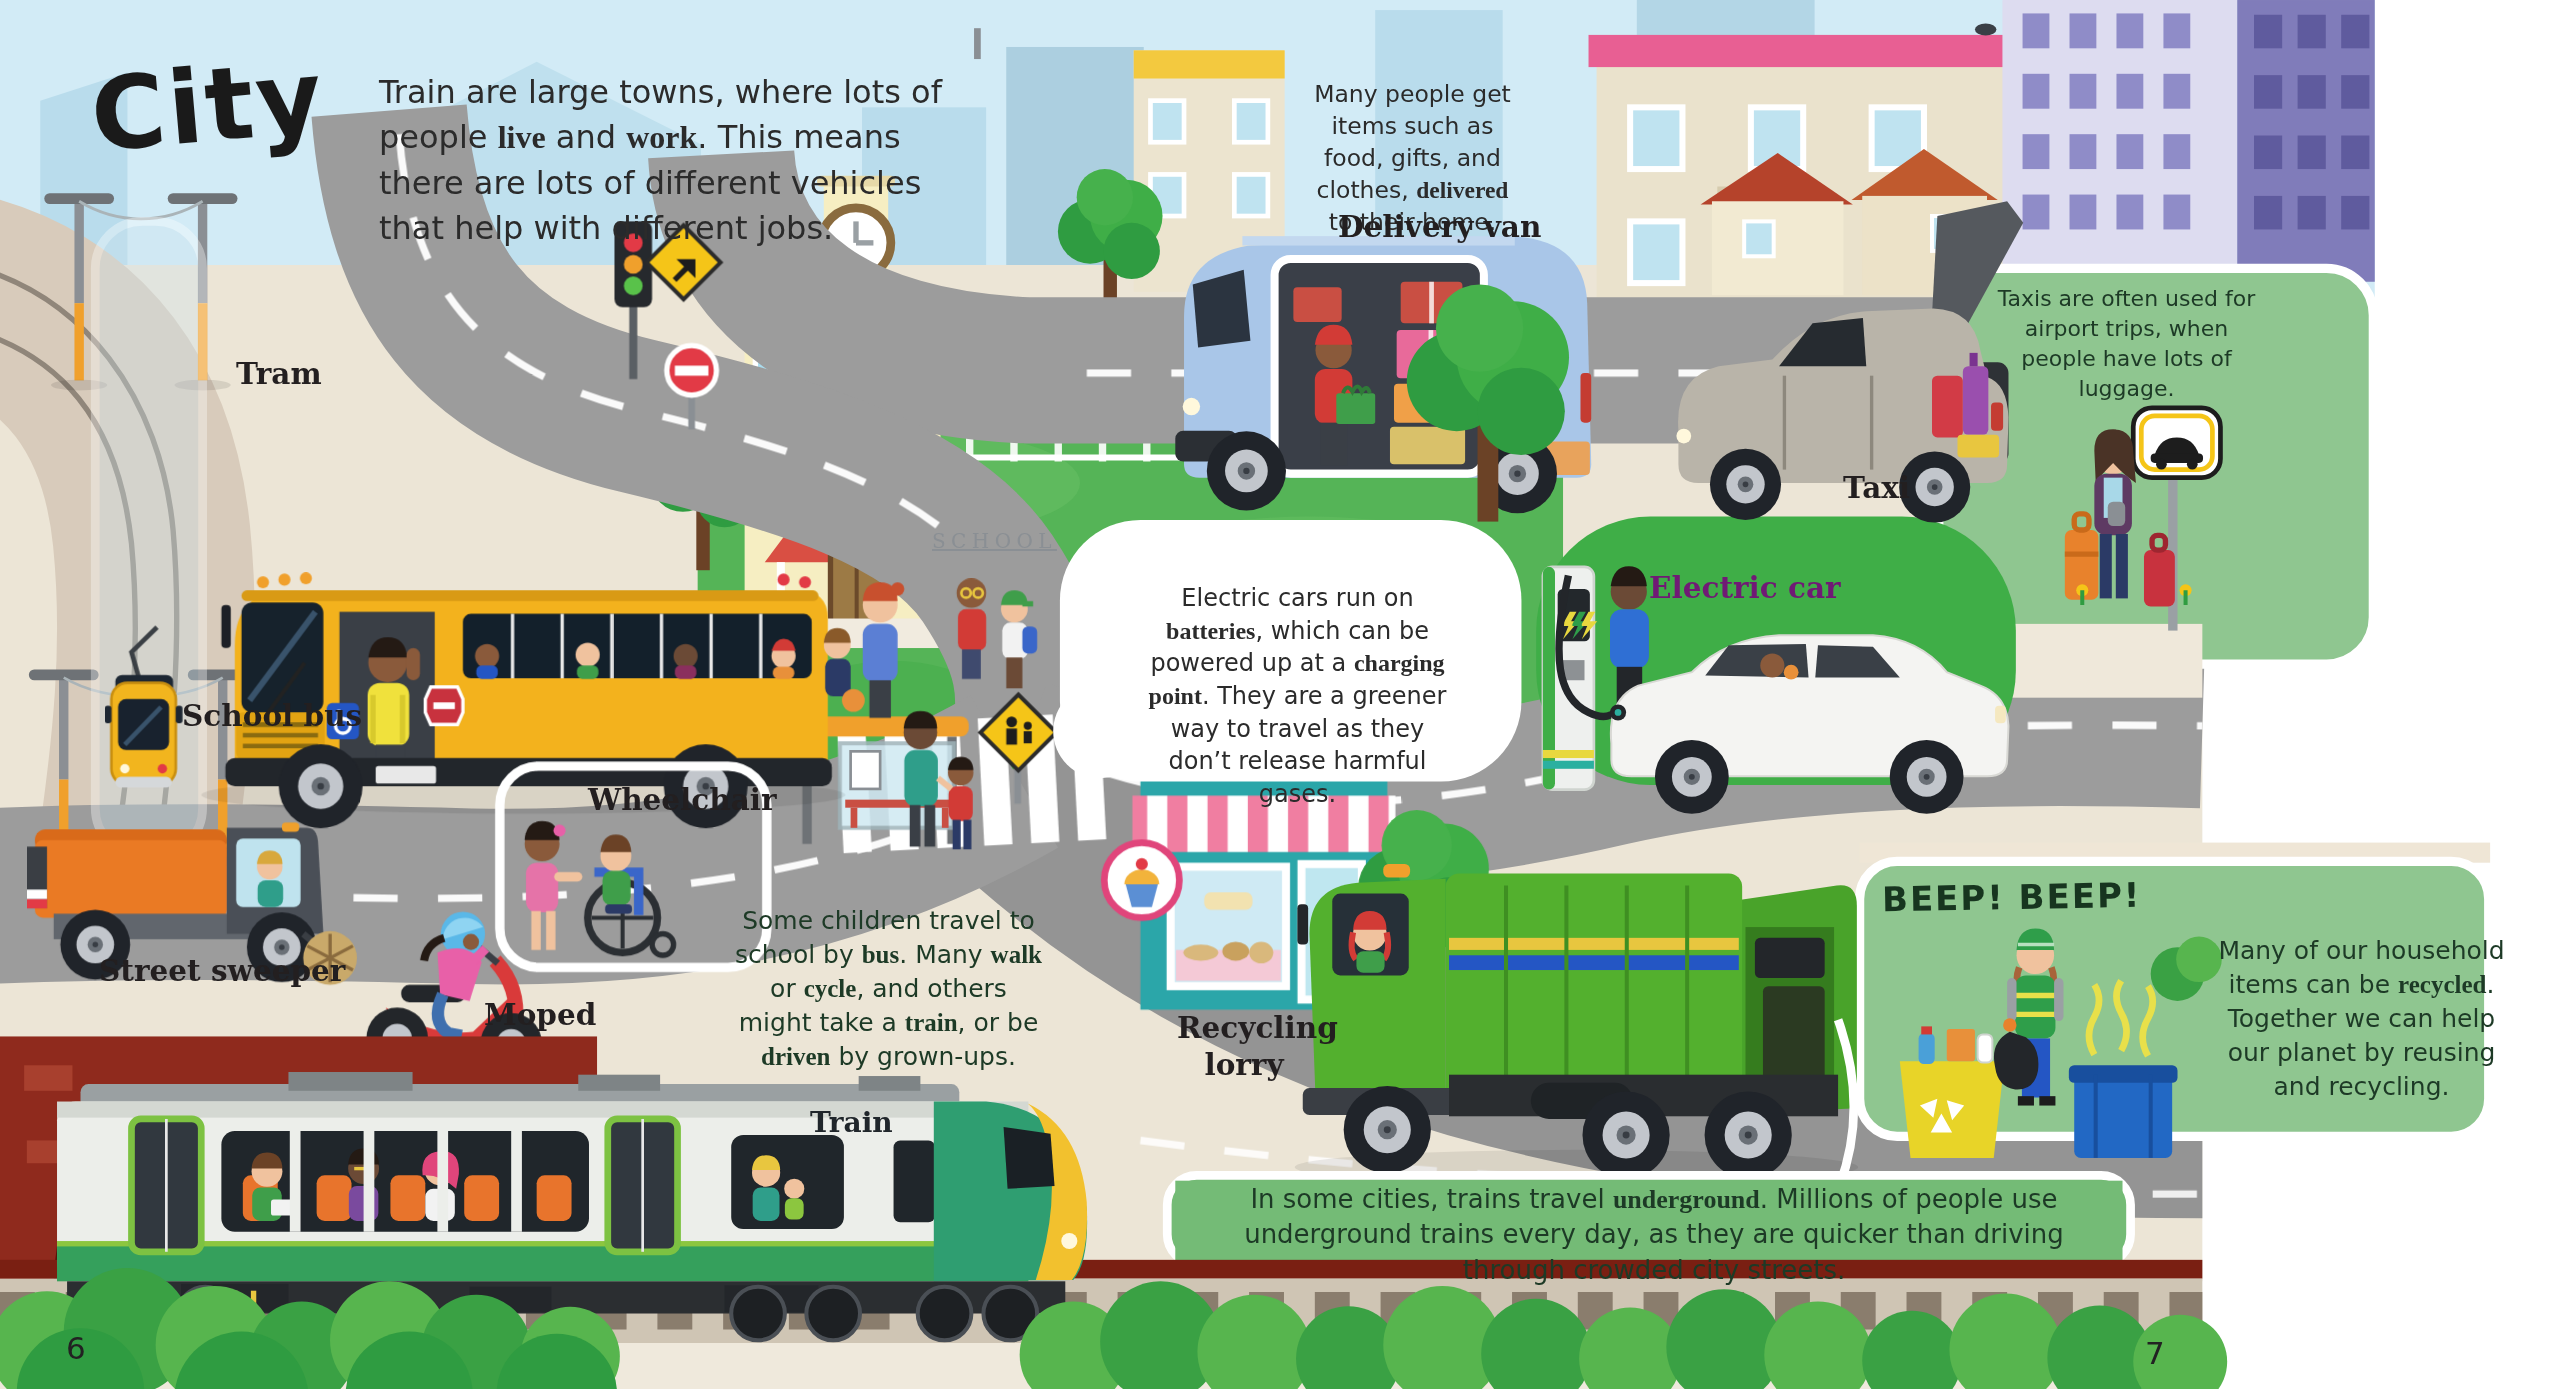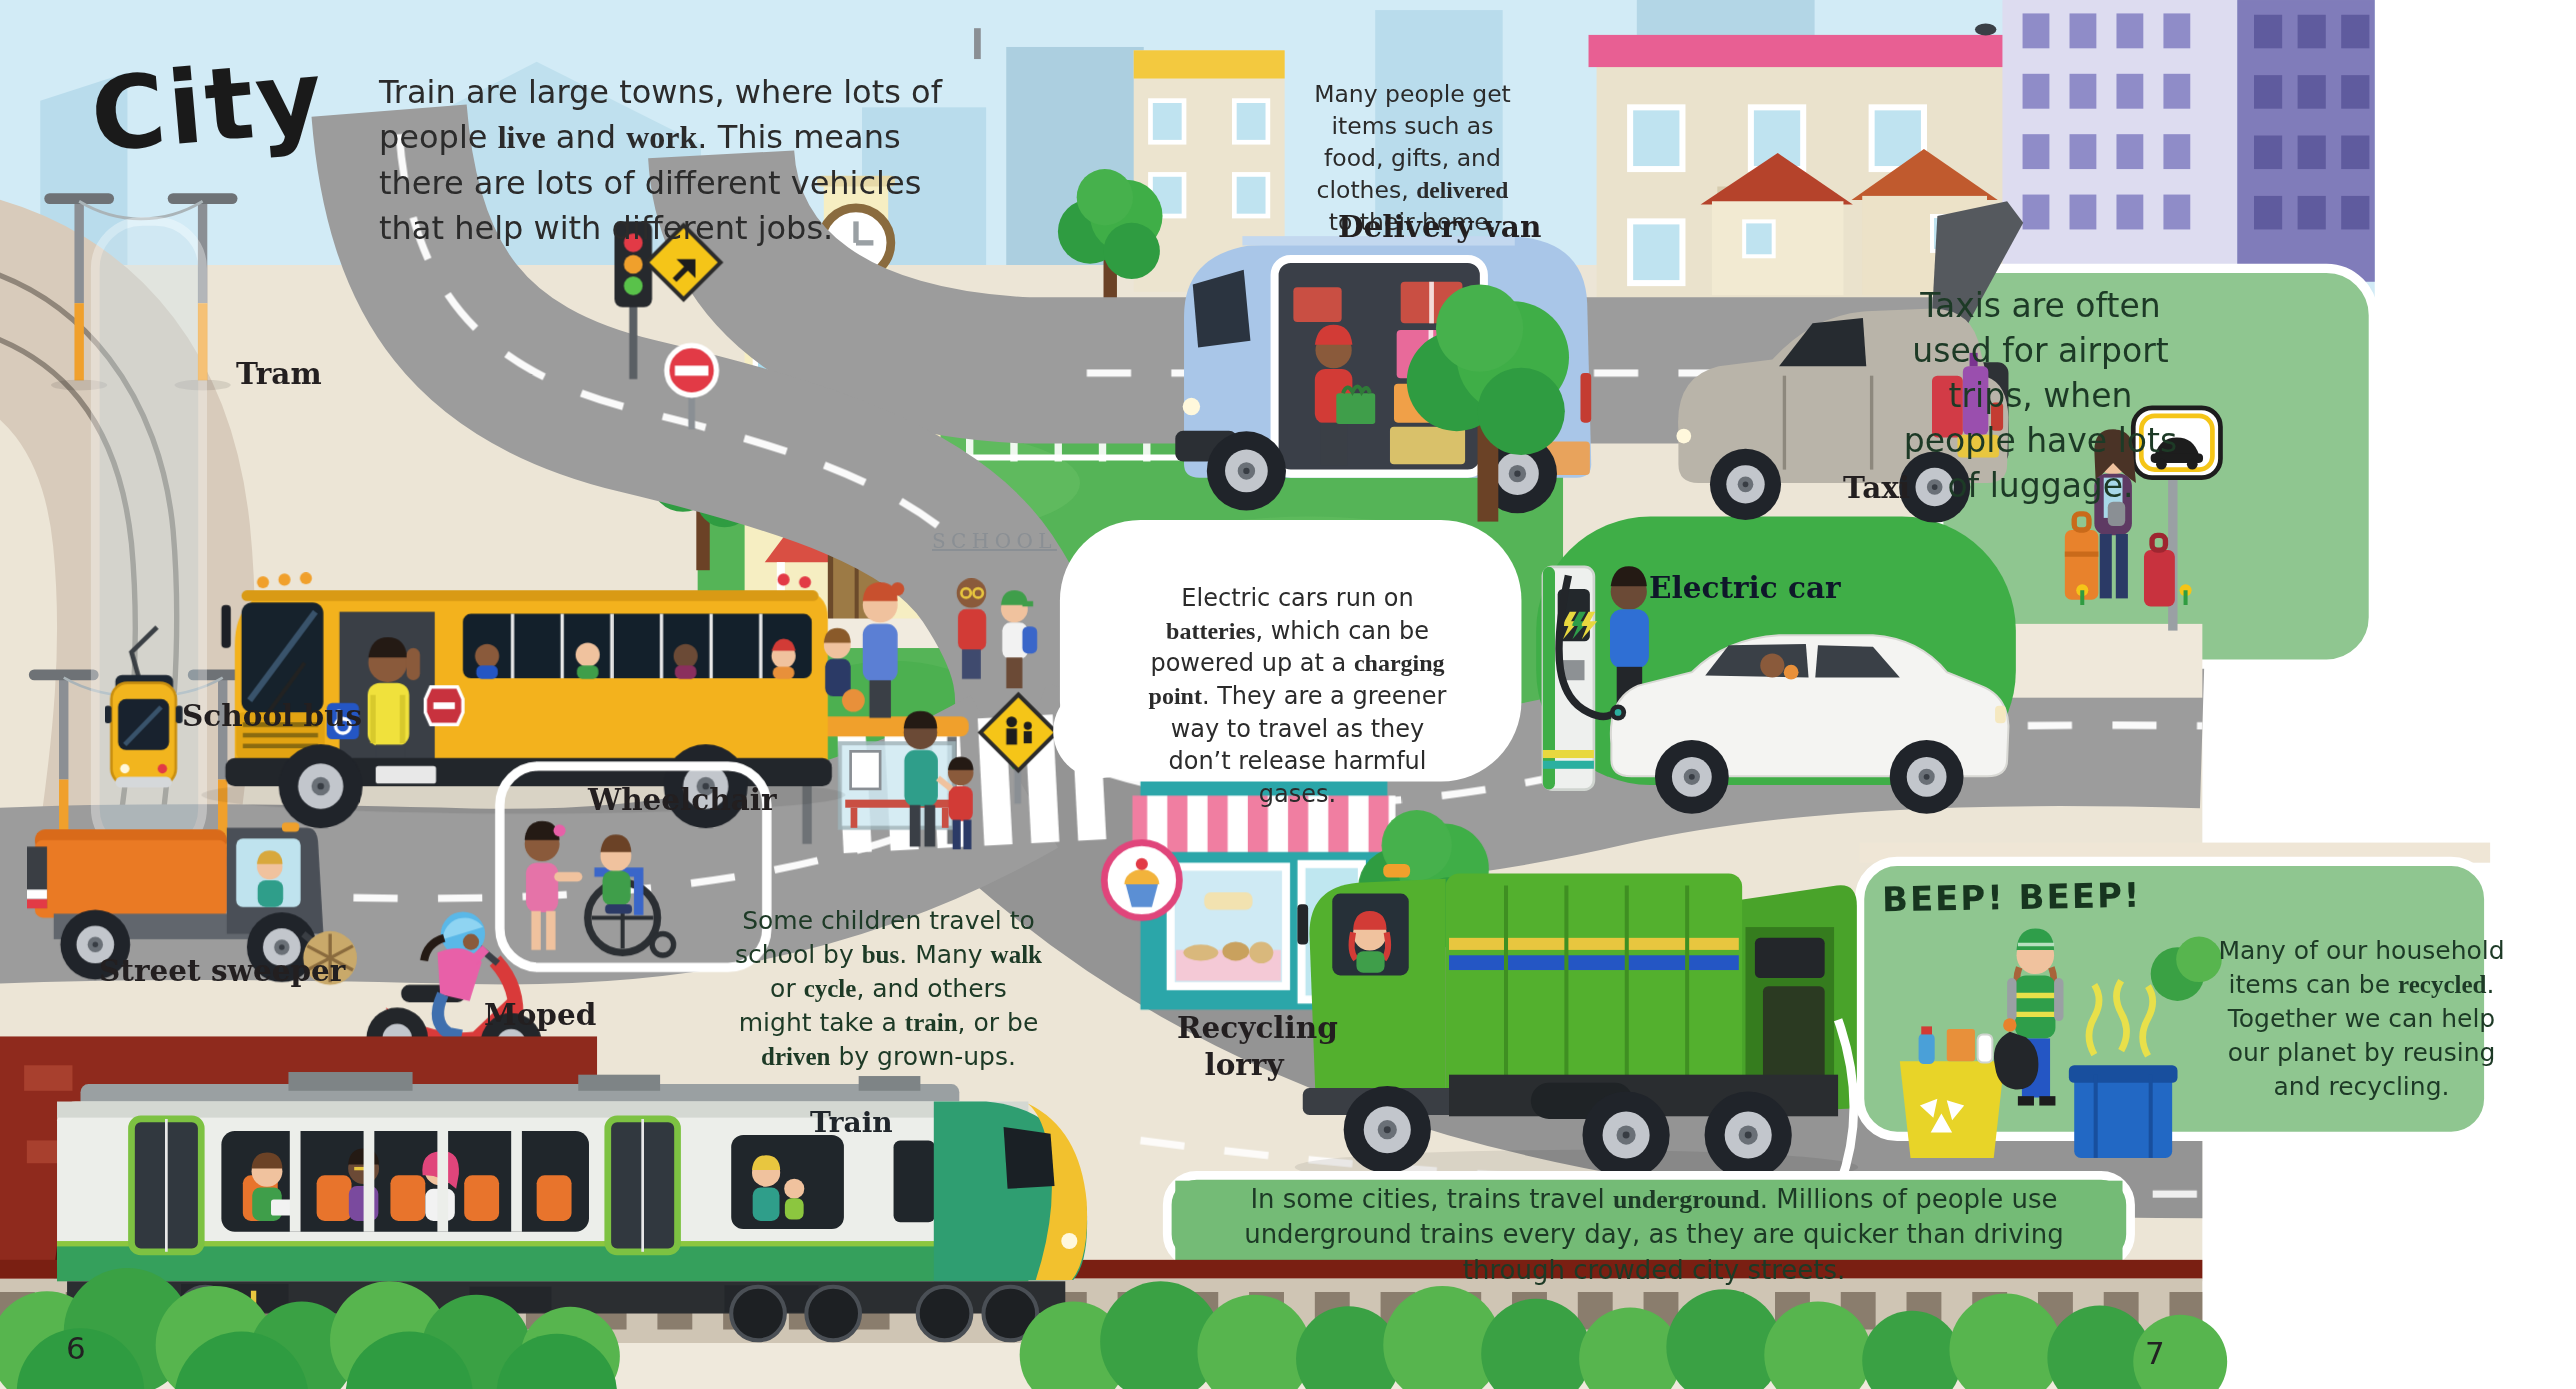--- a/index.html
+++ b/index.html
@@ -776,27 +776,27 @@
   </g>
 </svg>
 
 <div class="title">City</div>
 
 <div class="txt left" style="left:379px;top:70px;width:607px;font-size:32px;line-height:1.42;"><span>Train are large towns, where lots of people </span><span class="b">live</span><span> and </span><span class="b">work</span><span>. This means there are lots of different vehicles that help with different jobs.</span></div>
 
 <div class="txt" style="left:1305px;top:79px;width:215px;font-size:23.5px;"><span>Many people get items such as food, gifts, and clothes, </span><span class="b">delivered</span><span> to their home.</span></div>
 <div class="label" style="left:1338px;top:209px;">Delivery van</div>
 
-<div class="txt green" style="left:1903px;top:284px;width:275px;font-size:33px;">Taxis are often used for airport trips, when people have lots of luggage.</div>
+<div class="txt green" style="left:1989px;top:284px;width:275px;font-size:22px;">Taxis are often used for airport trips, when people have lots of luggage.</div>
 <div class="label" style="left:1843px;top:470px;">Taxi</div>
 
 <div class="label" style="left:236px;top:356px;">Tram</div>
 
 <div class="txt" style="left:1140px;top:582px;width:315px;font-size:24px;"><span>Electric cars run on </span><span class="b">batteries</span><span>, which can be powered up at a </span><span class="b">charging point</span><span>. They are a greener way to travel as they don’t release harmful gases.</span></div>
-<div class="label" style="left:1649px;top:570px;color:#0f172a;">Electric car</div>
+<div class="label" style="left:1649px;top:570px;color:#701a75;">Electric car</div>
 
 <div class="label" style="left:176px;top:698px;margin-left:6px;">School bus</div>
 <div class="label" style="left:588px;top:782px;">Wheelchair</div>
 <div class="label" style="left:99px;top:953px;">Street sweeper</div>
 <div class="label" style="left:484px;top:997px;">Moped</div>
 
 <div class="txt green" style="left:731px;top:904px;width:315px;font-size:25px;"><span>Some children travel to school by </span><span class="b">bus</span><span>. Many </span><span class="b">walk</span><span> or </span><span class="b">cycle</span><span>, and others might take a </span><span class="b">train</span><span>, or be </span><span class="b">driven</span><span> by grown-ups.</span></div>
 
 <div class="label center" style="left:1177px;top:1010px;width:134px;line-height:1.25;">Recycling lorry</div>
 

